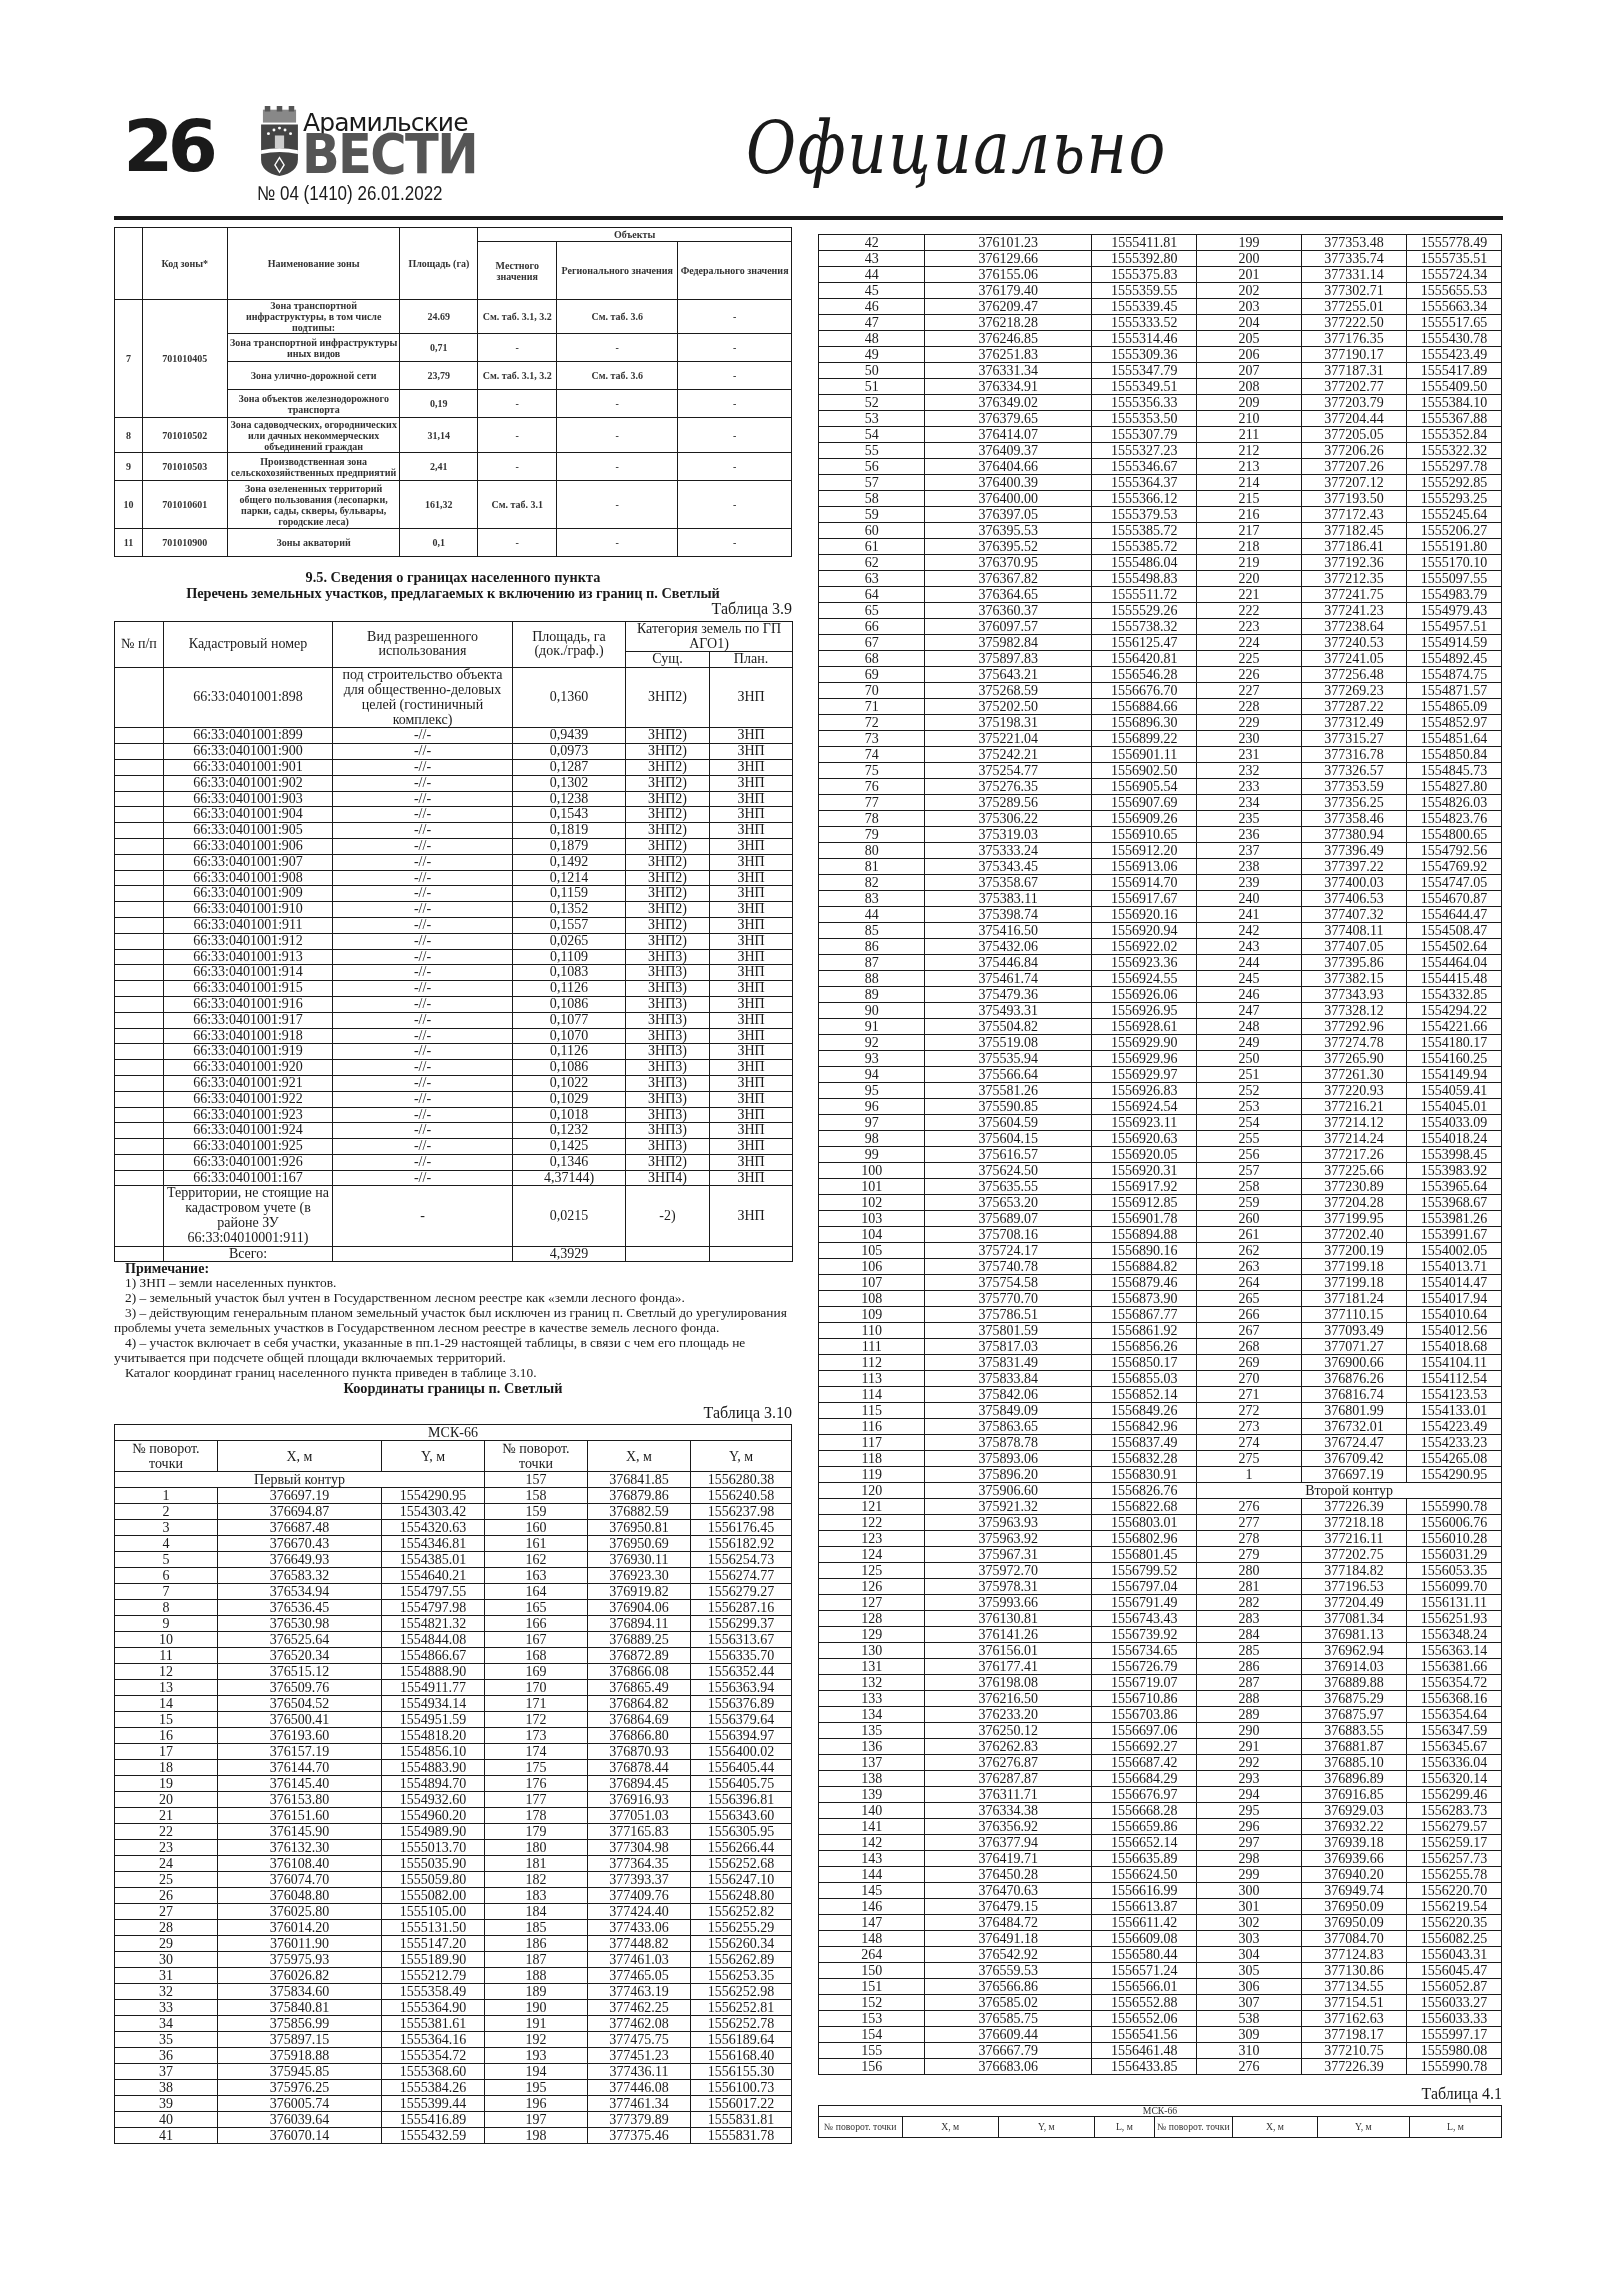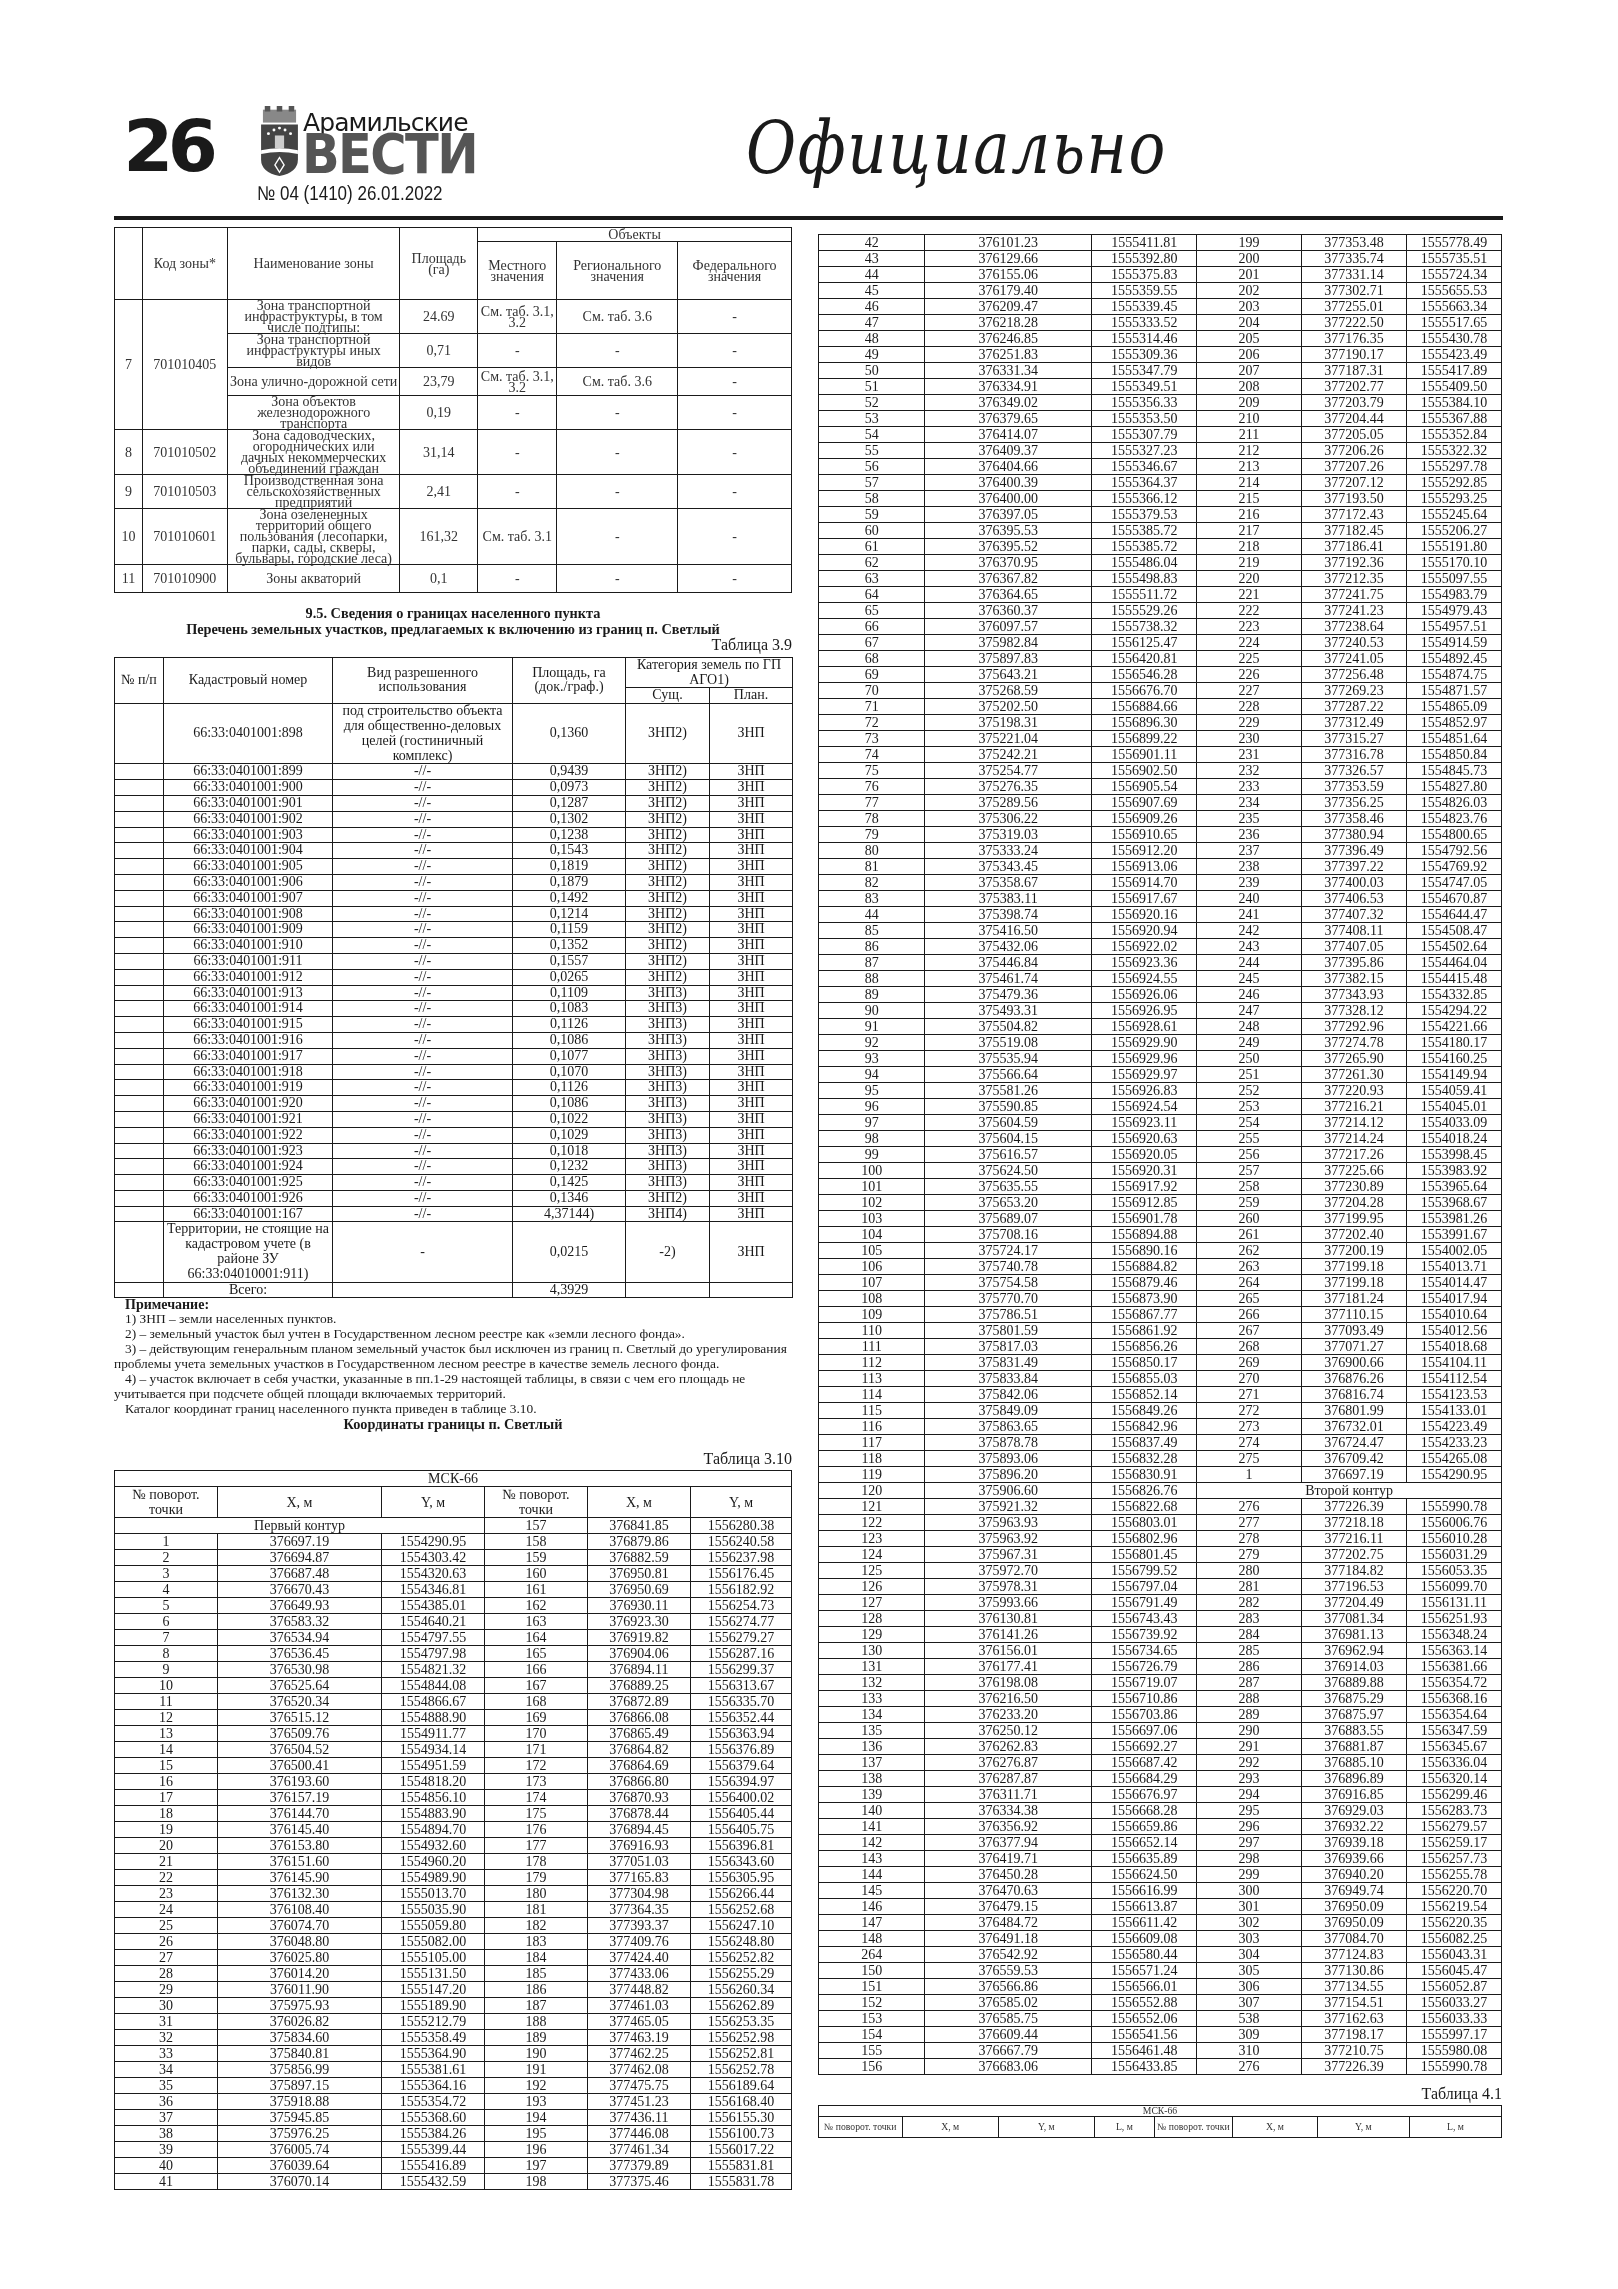--- a/index.html
+++ b/index.html
@@ -10,21 +10,21 @@
   .brand-top{position:absolute;left:189px;top:5.5px;font-family:"DejaVu Sans",sans-serif;font-size:25px;letter-spacing:-0.9px;color:#1a1a1a;}
   .brand-main{position:absolute;left:188px;top:24px;font-family:"DejaVu Sans",sans-serif;font-weight:bold;font-size:55px;line-height:57px;letter-spacing:-1.8px;color:#555;transform:scaleX(0.9);transform-origin:left;}
   .issue{position:absolute;left:143px;top:80px;font-family:"Liberation Sans",sans-serif;font-size:20px;transform:scaleX(0.85);transform-origin:left;}
   .section-title{position:absolute;left:632px;top:3.7px;font-family:"DejaVu Serif",serif;font-style:italic;font-size:72px;letter-spacing:1.8px;color:#1a1a1a;transform:scaleX(0.85);transform-origin:left;}
   .rule{position:absolute;left:114px;top:216px;width:1389px;height:3.7px;background:#1a1a1a;}
   .col{position:absolute;font-size:13px;}
   .col-left{left:114px;top:227px;width:678px;}
   .col-right{left:818px;top:234px;width:684px;}
   table{border-collapse:collapse;width:100%;table-layout:fixed;}
   td,th{border:0.9px solid #1a1a1a;text-align:center;padding:0 1.8px;font-weight:normal;line-height:14px;}
-  .zones td,.zones th{font-size:14px;line-height:11px;color:#333;}
+  .zones td,.zones th{font-size:10px;line-height:11px;color:#333;font-weight:bold;}
   .zones th{height:57px;}
   .plots td,.plots th{font-size:14px;line-height:14.8px;}
   .coords td,.coords th{font-size:14px;line-height:15px;}
   .thick td{border-top:1.8px solid #1a1a1a;}
   .h-center{text-align:center;font-weight:bold;font-size:14.3px;line-height:15.7px;}
   .tab-label{text-align:right;font-size:16px;line-height:15.7px;}
   .note{font-size:13.4px;line-height:15px;text-indent:11px;margin:0;}
   .note-head{font-weight:bold;font-size:14px;line-height:13px;}
   .small th,.small td{font-size:9.7px;line-height:10px;color:#333;}
 </style>
@@ -442,21 +442,21 @@
 
   <div class="note-head" style="margin-left:11px">Примечание:</div>
   <div id="notes">
       <p class="note">1) ЗНП – земли населенных пунктов.</p>
       <p class="note">2) – земельный участок был учтен в Государственном лесном реестре как «земли лесного фонда».</p>
       <p class="note">3) – действующим генеральным планом земельный участок был исключен из границ п. Светлый до урегулирования проблемы учета земельных участков в Государственном лесном реестре в качестве земель лесного фонда.</p>
       <p class="note">4) – участок включает в себя участки, указанные в пп.1-29 настоящей таблицы, в связи с чем его площадь не учитывается при подсчете общей площади включаемых территорий.</p>
       <p class="note">Каталог координат границ населенного пункта приведен в таблице 3.10.</p>
     </div>
   <div class="h-center" style="margin-top:0.9px">Координаты границы п. Светлый</div>
-  <div class="tab-label" style="margin-top:18px">Таблица 3.10</div>
+  <div class="tab-label" style="margin-top:8px">Таблица 3.10</div>
   <div style="height:3.7px"></div>
 
   <table class="coords">
     <colgroup>
         <col style="width:103px">
         <col style="width:164px">
         <col style="width:103px">
         <col style="width:103px">
         <col style="width:103px">
         <col style="width:101px">

